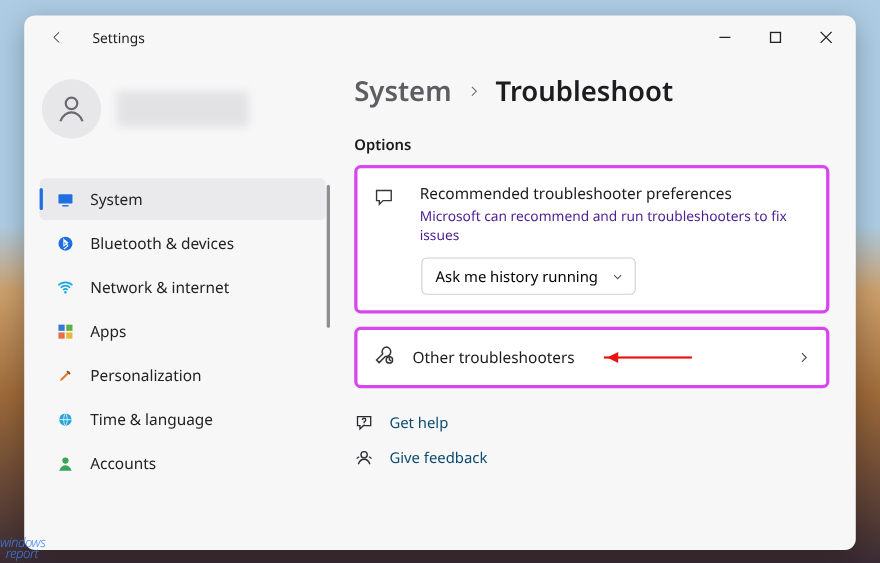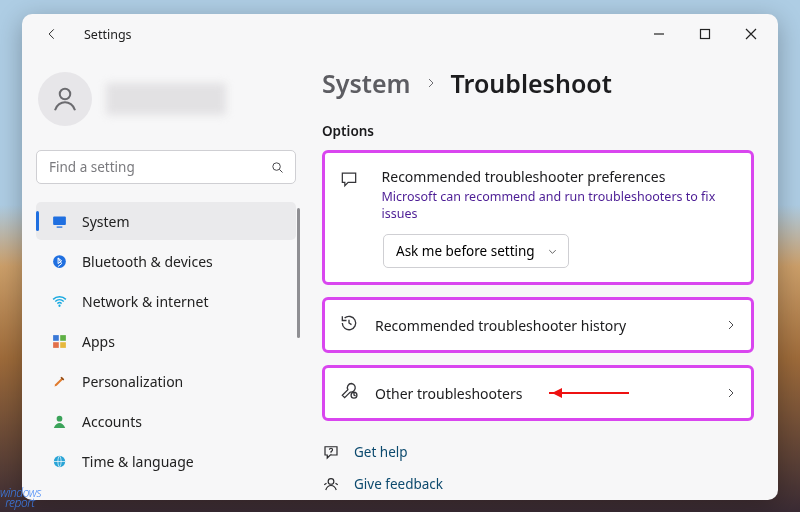--- a/index.html
+++ b/index.html
@@ -109,27 +109,20 @@
       <div class="account">
         <span class="avatar">
           <svg viewBox="0 0 24 24">
               <circle cx="12" cy="8" r="4.2"></circle>
               <path d="M4 21c1.2-4.4 5-6.5 8-6.5s6.8 2.1 8 6.5"></path>
             </svg>
         </span>
         <div class="account-blur"></div>
       </div>
 
-      <div class="searchbox">
-        <input placeholder="Find a setting" style="">
-        <svg viewBox="0 0 24 24">
-            <circle cx="10.5" cy="10.5" r="6"></circle>
-            <path d="M20 20l-5-5"></path>
-          </svg>
-      </div>
 
       <nav class="nav">
         <div class="nav-scroll"></div>
 
         <div class="nav-item selected">
           <span class="nav-ico">
               <svg viewBox="0 0 24 24">
                 <rect x="3" y="5" width="18" height="12" rx="1.5" fill="#1f6fe0" stroke="none"></rect>
                 <rect x="8" y="19" width="8" height="1.8" fill="#1f6fe0" stroke="none"></rect>
               </svg>
@@ -170,34 +163,34 @@
               <svg viewBox="0 0 24 24">
                 <path d="M5 19l3-1 10-10-2-2L6 16l-1 3z" fill="#e07a2c"></path>
                 <path d="M14 6l4 4" stroke="#8a4a17" stroke-width="2"></path>
               </svg>
             </span>
           <span>Personalization</span>
         </div>
         <div class="nav-item">
           <span class="nav-ico">
               <svg viewBox="0 0 24 24">
+                <circle cx="12" cy="12" r="8" fill="#29a4d6"></circle>
+                <path d="M4 12h16M12 4c3 3 3 13 0 16M12 4c-3 3-3 13 0 16" stroke="#fff" fill="none"></path>
+              </svg>
+            </span>
+          <span>Time &amp; language</span>
+        </div>
+        <div class="nav-item">
+          <span class="nav-ico">
+              <svg viewBox="0 0 24 24">
                 <circle cx="12" cy="8" r="4" fill="#3ba35a"></circle>
                 <path d="M4 21c1.6-4.8 5.3-7 8-7s6.4 2.2 8 7" fill="#3ba35a"></path>
               </svg>
             </span>
           <span>Accounts</span>
-        </div>
-        <div class="nav-item">
-          <span class="nav-ico">
-              <svg viewBox="0 0 24 24">
-                <circle cx="12" cy="12" r="8" fill="#29a4d6"></circle>
-                <path d="M4 12h16M12 4c3 3 3 13 0 16M12 4c-3 3-3 13 0 16" stroke="#fff" fill="none"></path>
-              </svg>
-            </span>
-          <span>Time &amp; language</span>
         </div>
       </nav>
     </aside>
 
     <main class="main">
       <div class="crumbs">
         <span class="root">System</span>
         <span class="sep"><svg viewBox="0 0 24 24">
               <path d="M8 4l8 8-8 8"></path>
             </svg></span>
@@ -212,37 +205,27 @@
             <svg viewBox="0 0 24 24">
                 <path d="M4 5h16v11H11l-4 4v-4H4z"></path>
               </svg>
           </span>
           <div>
             <div class="pref-title">Recommended troubleshooter preferences</div>
             <div class="pref-sub">Microsoft can recommend and run troubleshooters to fix issues</div>
           </div>
         </div>
         <div class="dropdown">
-          <span>Ask me before setting</span>
+          <span>Ask me history running</span>
           <svg viewBox="0 0 24 24">
               <path d="M5 9l7 7 7-7"></path>
             </svg>
         </div>
       </div>
 
-      <div class="card link-card">
-        <span><svg viewBox="0 0 24 24" width="20" height="20" stroke="#353539" fill="none" stroke-width="1.6">
-              <path d="M4 12a8 8 0 1 0 2.7-5.9M4 4v5h5"></path>
-              <path d="M12 8v4l3 2"></path>
-            </svg></span>
-        <span class="lbl">Recommended troubleshooter history</span>
-        <span class="chev"><svg viewBox="0 0 24 24">
-              <path d="M8 4l8 8-8 8"></path>
-            </svg></span>
-      </div>
 
       <div class="card link-card">
         <span><svg viewBox="0 0 24 24" width="20" height="20" stroke="#353539" fill="none" stroke-width="1.6">
               <path d="M15 3a5 5 0 0 0-4.3 7.5L4 17.2 6.8 20l6.7-6.7A5 5 0 1 0 15 3z"></path>
               <circle cx="18" cy="17" r="3.5"></circle>
               <path d="M18 14v3l2 1"></path>
             </svg></span>
         <span class="lbl">Other troubleshooters</span>
         <span class="arrow"></span>
         <span class="chev"><svg viewBox="0 0 24 24">

